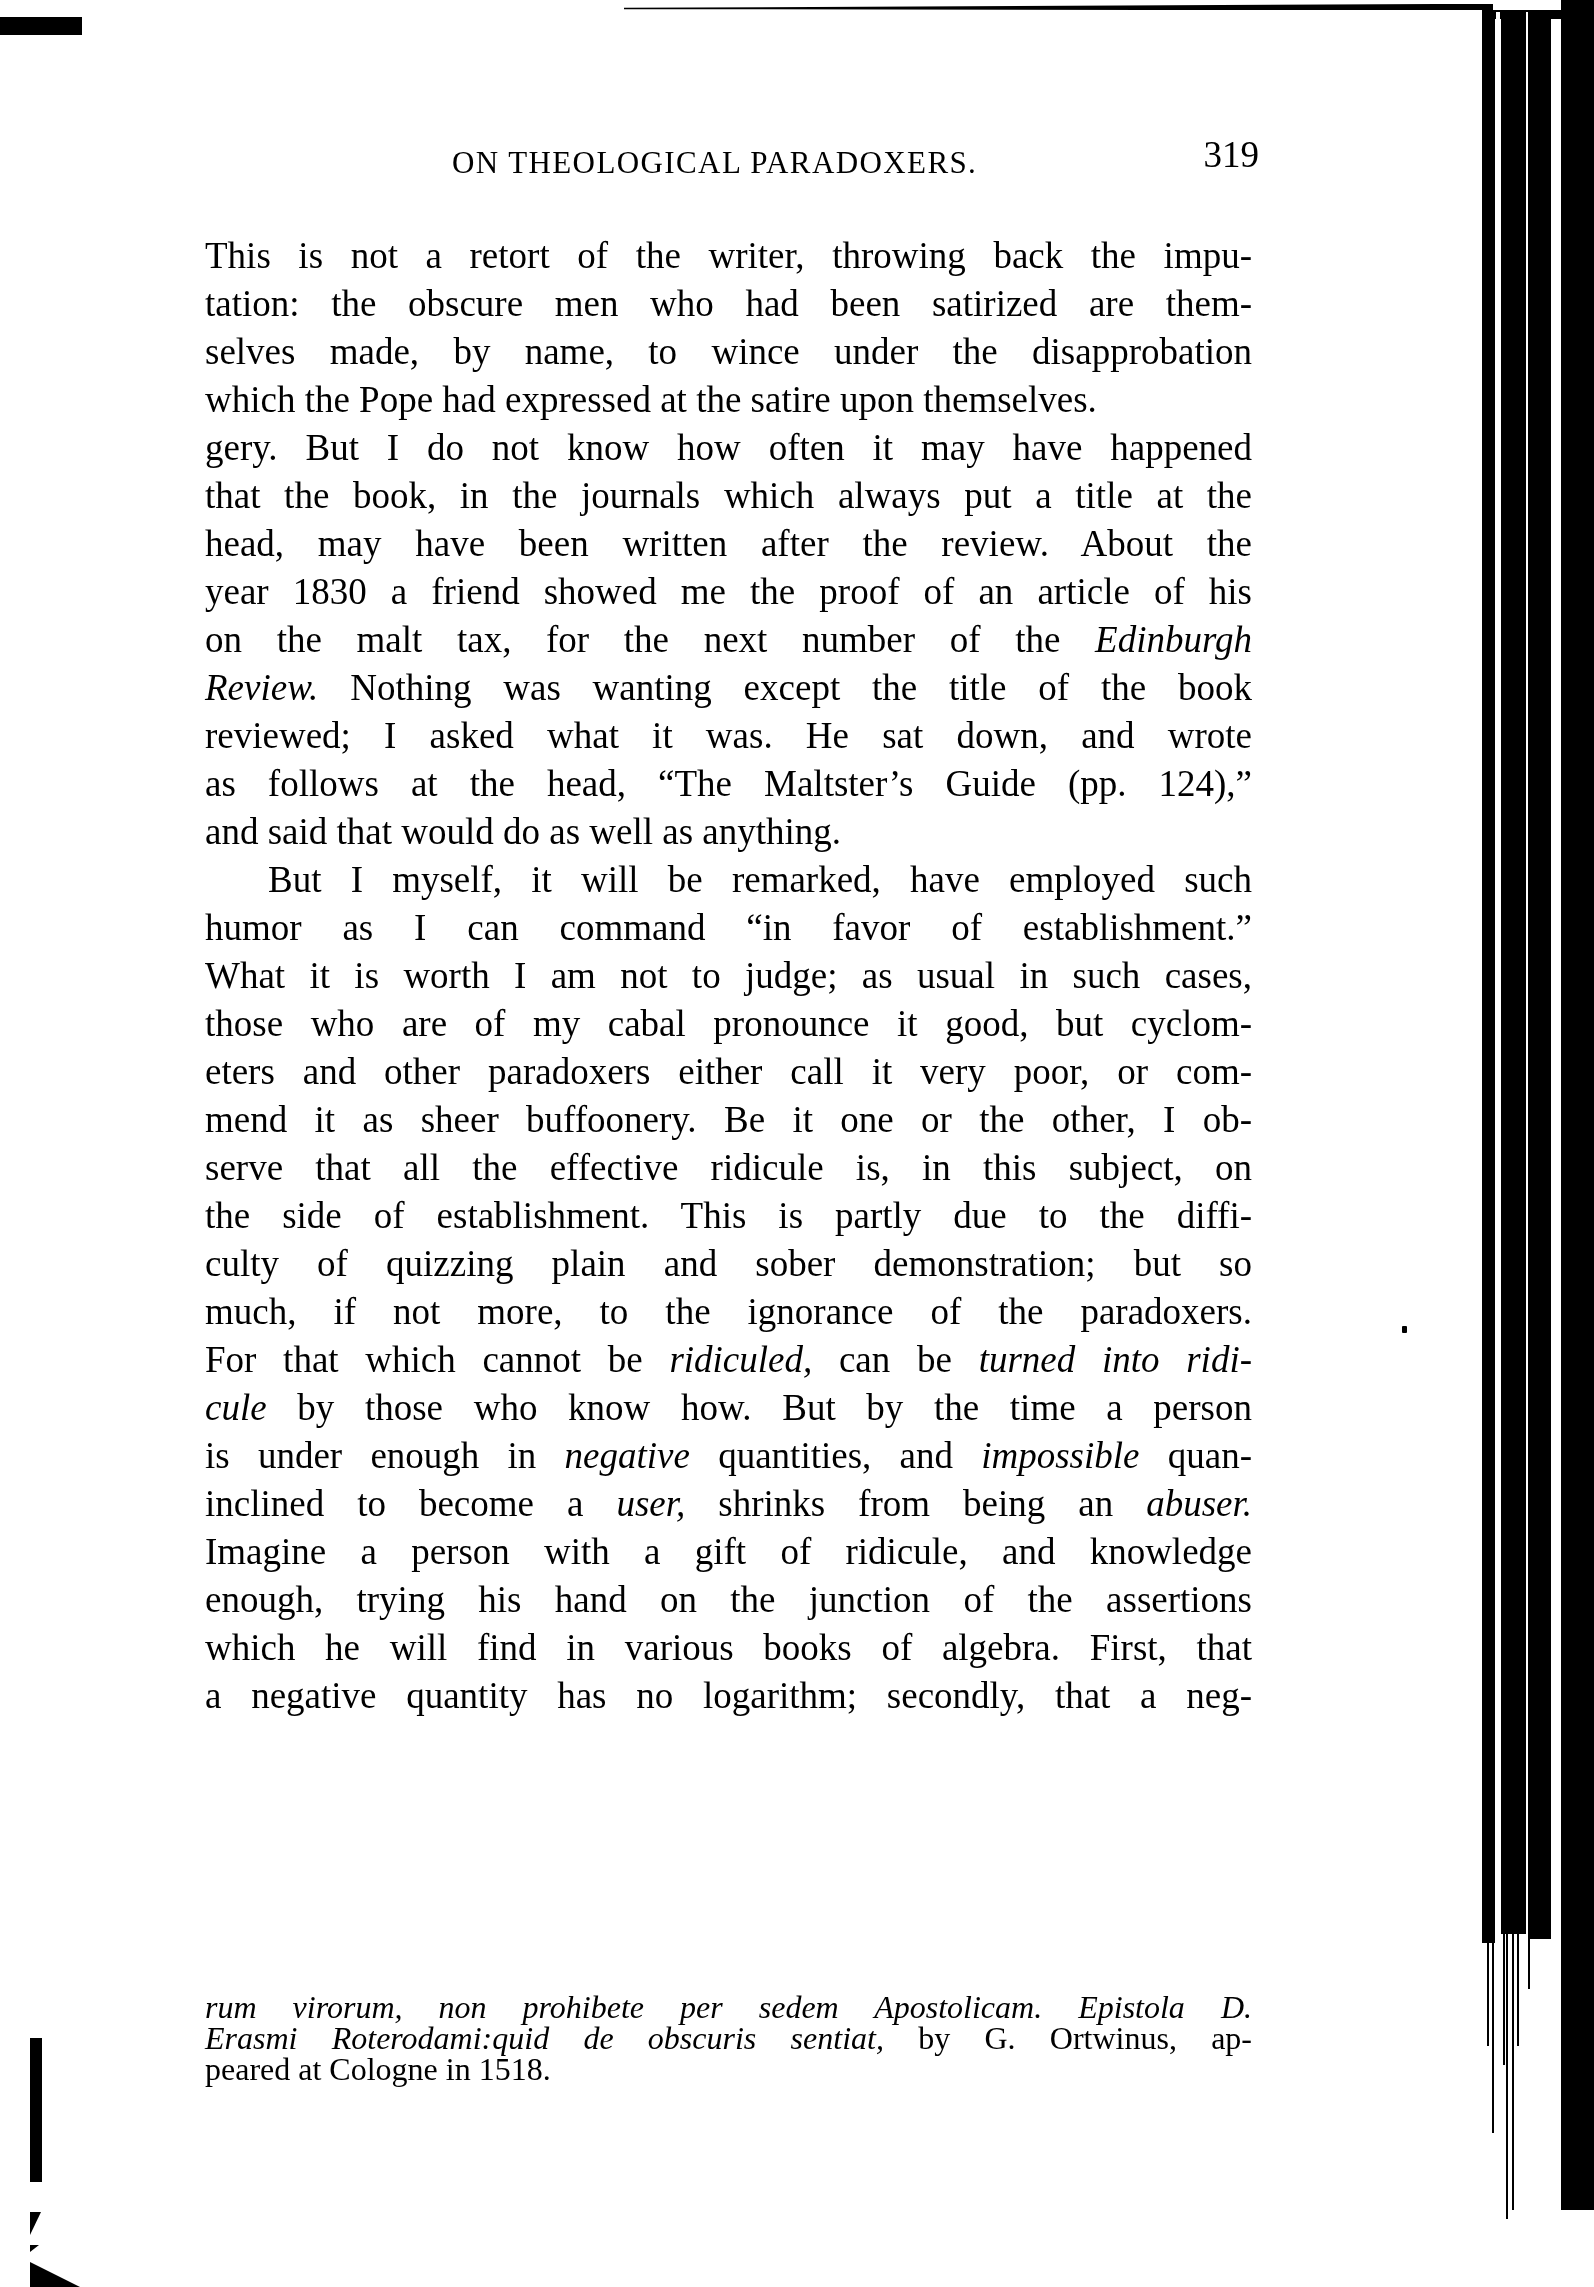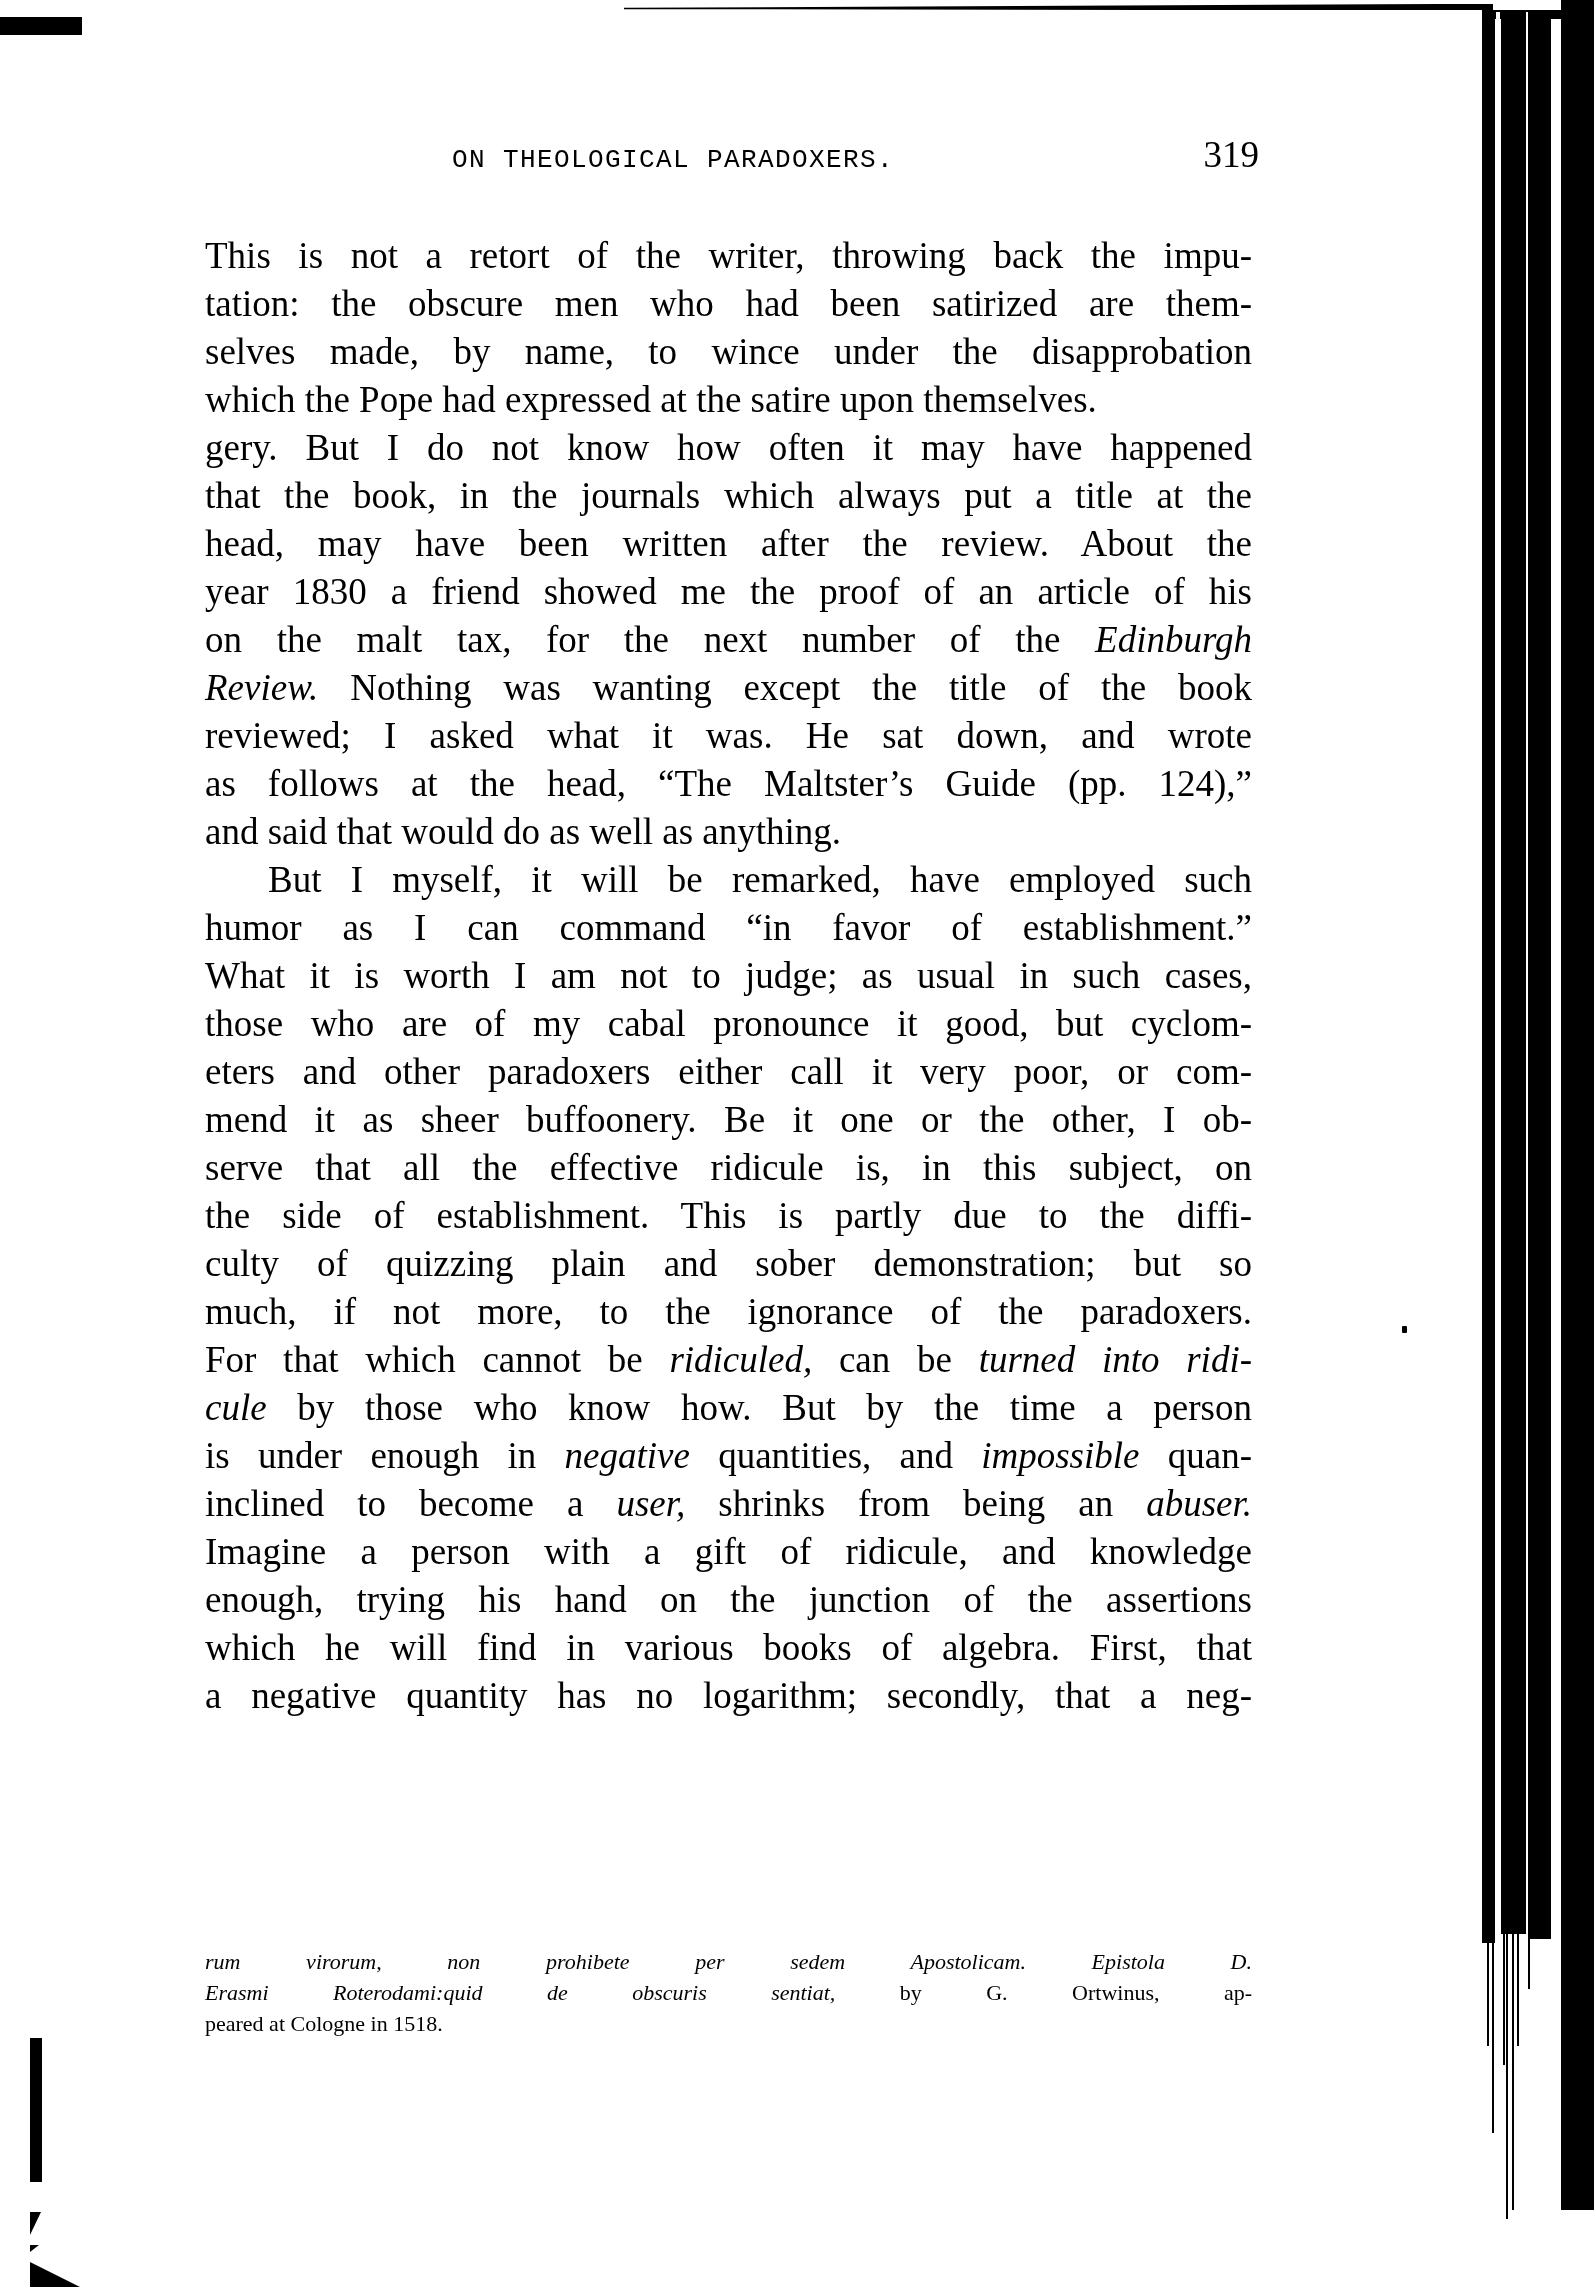--- a/index.html
+++ b/index.html
@@ -60,26 +60,25 @@
     
     .running-head {
       position: absolute;
       left: 452px; top: 133px;
       width: 807px;
       height: 48px;
     }
     .running-title {
       position: absolute;
       left: 0; top: 11.5px;
-      font-size: 26px;
+      font-size: 31px;
       letter-spacing: 1.4px;
       font-variant: small-caps;
       text-transform: uppercase;
       font-weight: normal;
-      font-family: Liberation Mono, monospace;
     }
     .page-number {
       position: absolute;
       right: 0; top: 0;
       font-size: 37px;
     }
 
     
     .body-text {
       position: absolute;
@@ -97,23 +96,23 @@
     }
     .line.last {
       text-align-last: left;
     }
     .indent { padding-left: 63px; }
     em, .it { font-style: italic; }
 
     
     .footnote {
       position: absolute;
-      left: 205px; top: 1946px;
+      left: 205px; top: 1992px;
       width: 1047px;
-      font-size: 22px;
+      font-size: 32px;
       line-height: 31px;
     }
     .footnote .line { text-align-last: justify; }
     .footnote .line.last { text-align-last: left; }
   </style>
 </head>
 <body>
 
 <div class="page">
 

